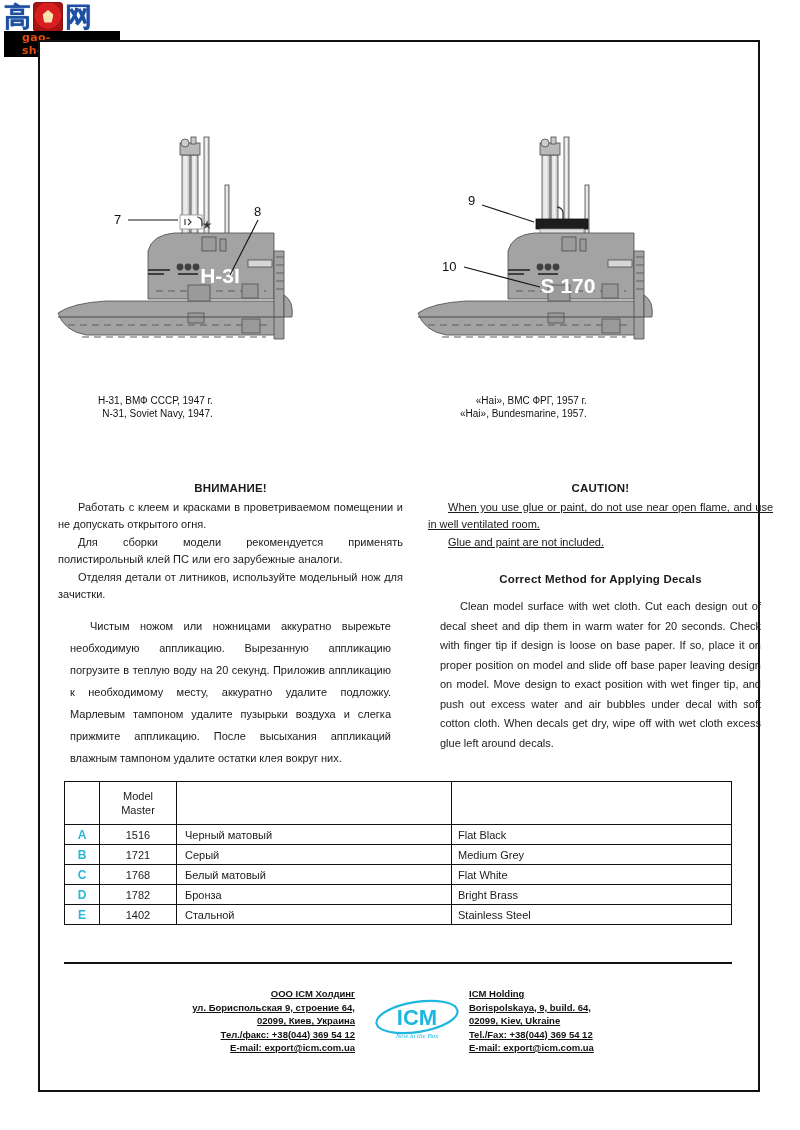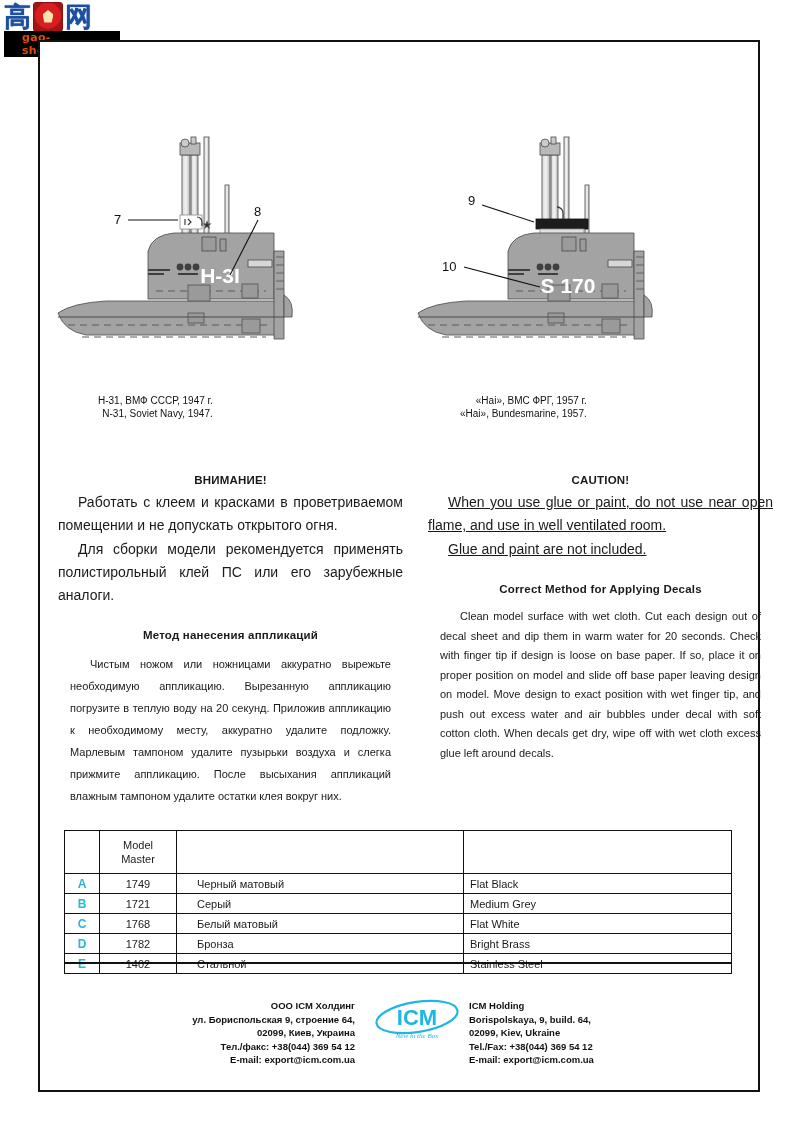--- a/index.html
+++ b/index.html
@@ -28,41 +28,41 @@
   .sub-right{left:372px;}
   .sub-svg{position:absolute;left:0;top:0;}
   .sub-caption{position:absolute;left:46px;top:268px;font-size:10px;line-height:12.5px;color:#111;white-space:nowrap;text-align:right;}
   .sub-right .sub-caption{left:48px;}
 
   
   #notes{position:absolute;left:0;top:432px;width:100%;}
   .col{position:absolute;top:0;width:345px;}
   .col-ru{left:18px;}
   .col-en{left:388px;}
-  .note-head{text-align:center;font-size:11.5px;font-weight:bold;margin:0 0 5px 0;letter-spacing:.2px;}
-  .note-p{font-size:14px;line-height:23px;margin:0 0 1px 0;text-indent:20px;text-align:justify;}
+  .note-head{text-align:center;font-size:11.5px;font-weight:bold;margin:8px 0 5px 0;letter-spacing:.2px;}
+  .note-p{font-size:11px;line-height:17px;margin:0 0 1px 0;text-indent:20px;text-align:justify;}
   .col-en .note-p{text-align:justify;text-decoration:underline;}
   .note-head.second{margin-top:22px;}
   .decal-p{font-size:11px;line-height:22px;margin:12px;text-indent:20px;text-align:justify;}
   .col-en .decal-p{line-height:19.5px;}
 
   
-  #paint-table{position:absolute;left:24px;top:788px;width:668px;border-collapse:collapse;}
+  #paint-table{position:absolute;left:24px;top:739px;width:668px;border-collapse:collapse;}
   #paint-table td,#paint-table th{border:1px solid #111;font-size:11px;padding:1px 0;height:17px;}
   #paint-table .c-letter{width:34px;text-align:center;font-weight:bold;color:#29b6d8;font-size:12px;}
   #paint-table .c-code{width:76px;text-align:center;}
-  #paint-table .c-ru{width:266px;padding-left:20px;}
+  #paint-table .c-ru{width:266px;padding-left:8px;}
   #paint-table .c-en{padding-left:6px;}
   #paint-table .hdr-mm{text-align:center;font-weight:normal;line-height:14px;padding:3px 0;}
   #paint-table tr.head td{height:36px;vertical-align:middle;}
 
   
   #footer-rule{position:absolute;left:24px;top:920px;width:668px;height:0;border-top:2px solid #111;}
   #footer{position:absolute;left:0;top:945px;width:100%;height:90px;}
-  .fcol{position:absolute;top:12px;font-size:9.5px;font-weight:bold;line-height:13.5px;color:#111;}
+  .fcol{position:absolute;top:0;font-size:9.5px;font-weight:bold;line-height:13.5px;color:#111;text-decoration:underline;}
   .fcol-ru{left:110px;width:205px;text-align:right;}
   .fcol-en{left:420px;width:230px;text-align:left;margin-left:9px;}
   #icm-logo{position:absolute;left:332px;top:8px;width:90px;height:48px;}
 </style>
 </head>
 <body>
 
 <div id="watermark">
   <div class="glyphs">
     <span class="cn">高</span>
@@ -229,21 +229,21 @@
       </div>
     </div>
   </div>
 
   <div id="notes">
 
     <div class="col col-ru">
       <div class="note-head">ВНИМАНИЕ!</div>
       <p class="note-p">Работать с клеем и красками в проветриваемом помещении и не допускать открытого огня.</p>
       <p class="note-p">Для сборки  модели рекомендуется  применять полистирольный клей ПС или его зарубежные аналоги.</p>
-      <div class="note-head second">Метод нанесения аппликаций</div>
+      <p class="note-p">Отделяя детали от литников,  используйте модельный нож для зачистки.</p>
       <p class="decal-p">Чистым ножом или ножницами аккуратно вырежьте необходимую аппликацию. Вырезанную аппликацию погрузите в теплую воду на  20 секунд. Приложив аппликацию к необходимому месту, аккуратно удалите подложку. Марлевым тампоном удалите пузырьки воздуха и слегка прижмите аппликацию. После высыхания  аппликаций влажным тампоном удалите остатки клея вокруг них.</p>
     </div>
 
     <div class="col col-en">
       <div class="note-head">CAUTION!</div>
       <p class="note-p">When you use glue or paint, do not use near open flame, and use in well ventilated room.</p>
       <p class="note-p">Glue and paint are not included.</p>
       <div class="note-head second">Correct Method for Applying Decals</div>
       <p class="decal-p">Clean model surface with wet cloth. Cut each design out of decal sheet and dip them in warm water for 20 seconds. Check with finger tip if design is loose on base paper. If so, place it on proper position on model and slide off base paper leaving design on model. Move design to exact position with wet finger tip, and push out excess water and air bubbles under decal with soft cotton cloth. When decals get dry, wipe off with wet cloth excess glue left around decals.</p>
     </div>
@@ -255,21 +255,21 @@
         <td class="c-letter" style="color: rgb(41, 182, 216);"></td>
         <td class="c-code hdr-mm">
           <div>Model</div>
           <div>Master</div>
         </td>
         <td class="c-ru"></td>
         <td class="c-en"></td>
       </tr>
       <tr>
         <td class="c-letter" style="color: rgb(41, 182, 216);">A</td>
-        <td class="c-code">1749</td>
+        <td class="c-code">1516</td>
         <td class="c-ru">Черный матовый</td>
         <td class="c-en">Flat Black</td>
       </tr>
       <tr>
         <td class="c-letter" style="color: rgb(41, 182, 216);">B</td>
         <td class="c-code">1721</td>
         <td class="c-ru">Серый</td>
         <td class="c-en">Medium Grey</td>
       </tr>
       <tr>

